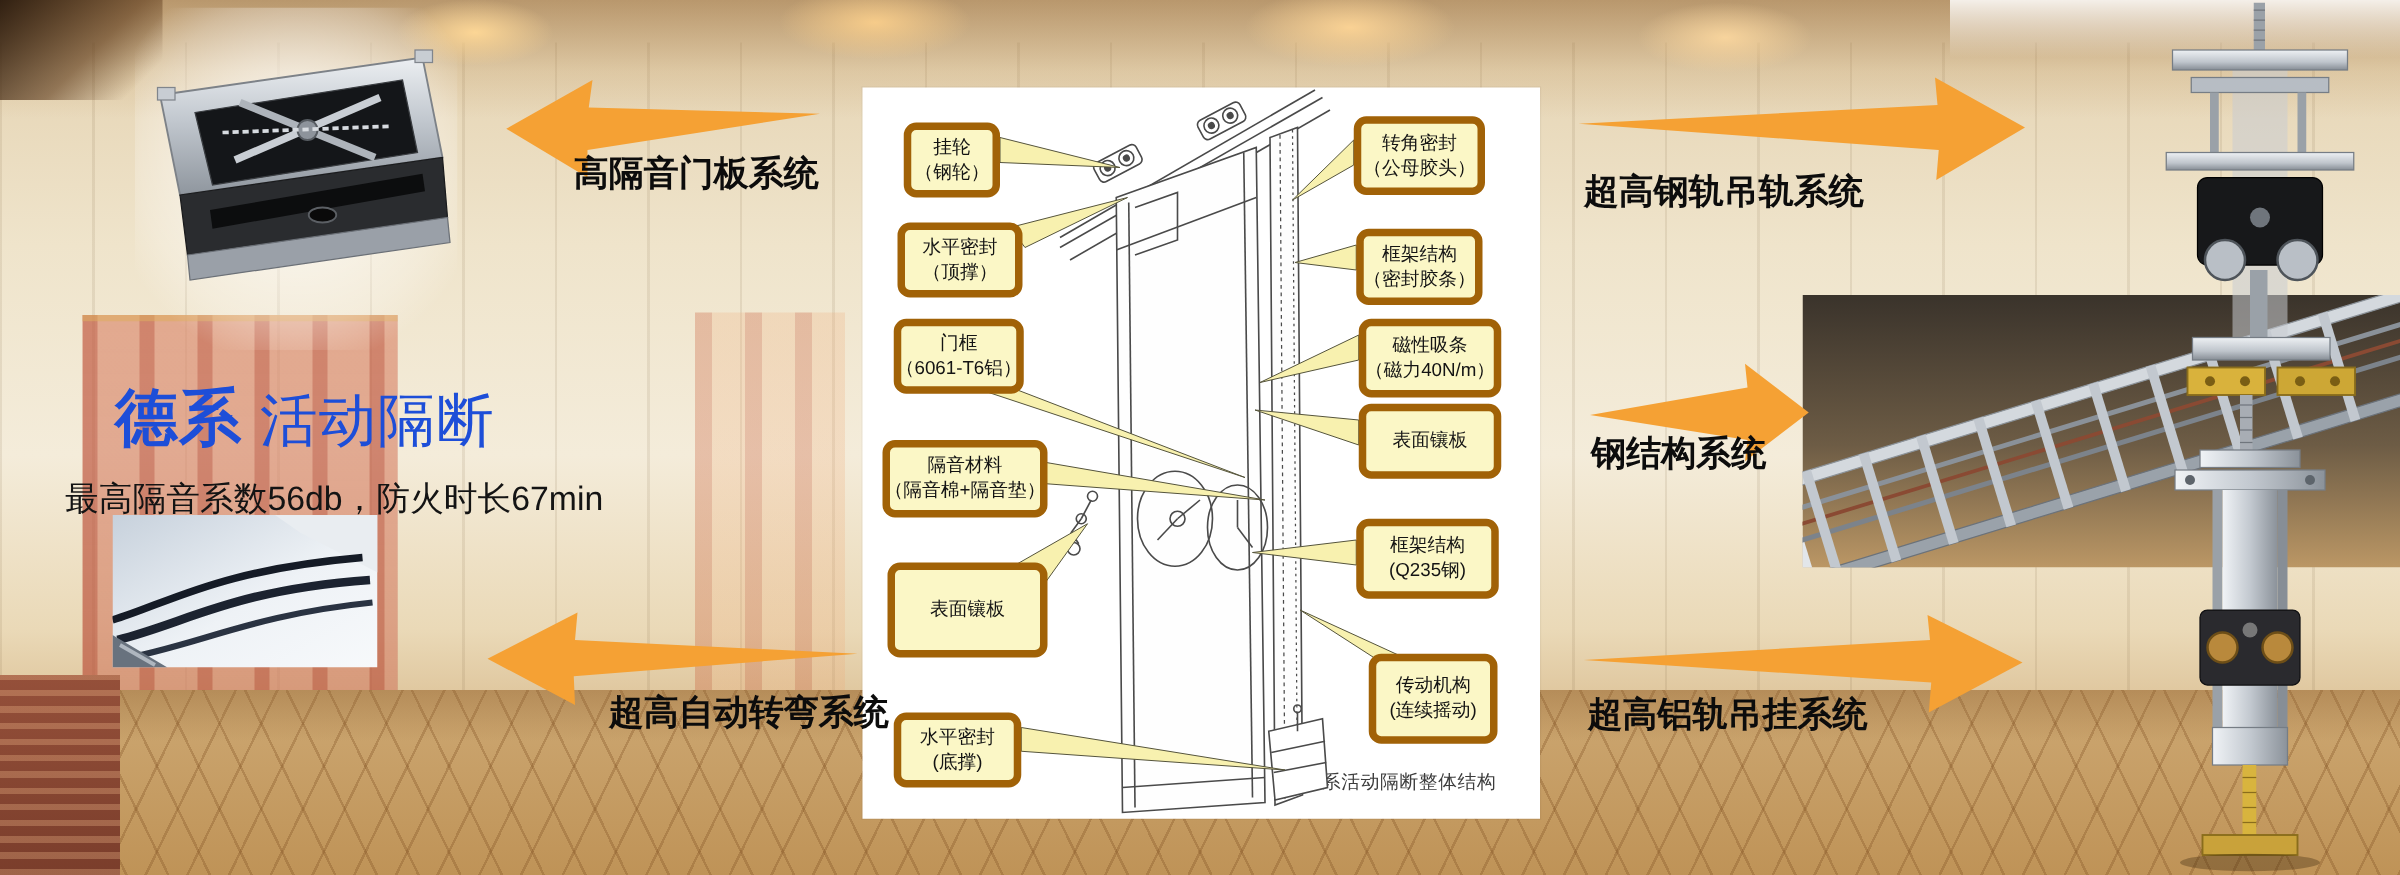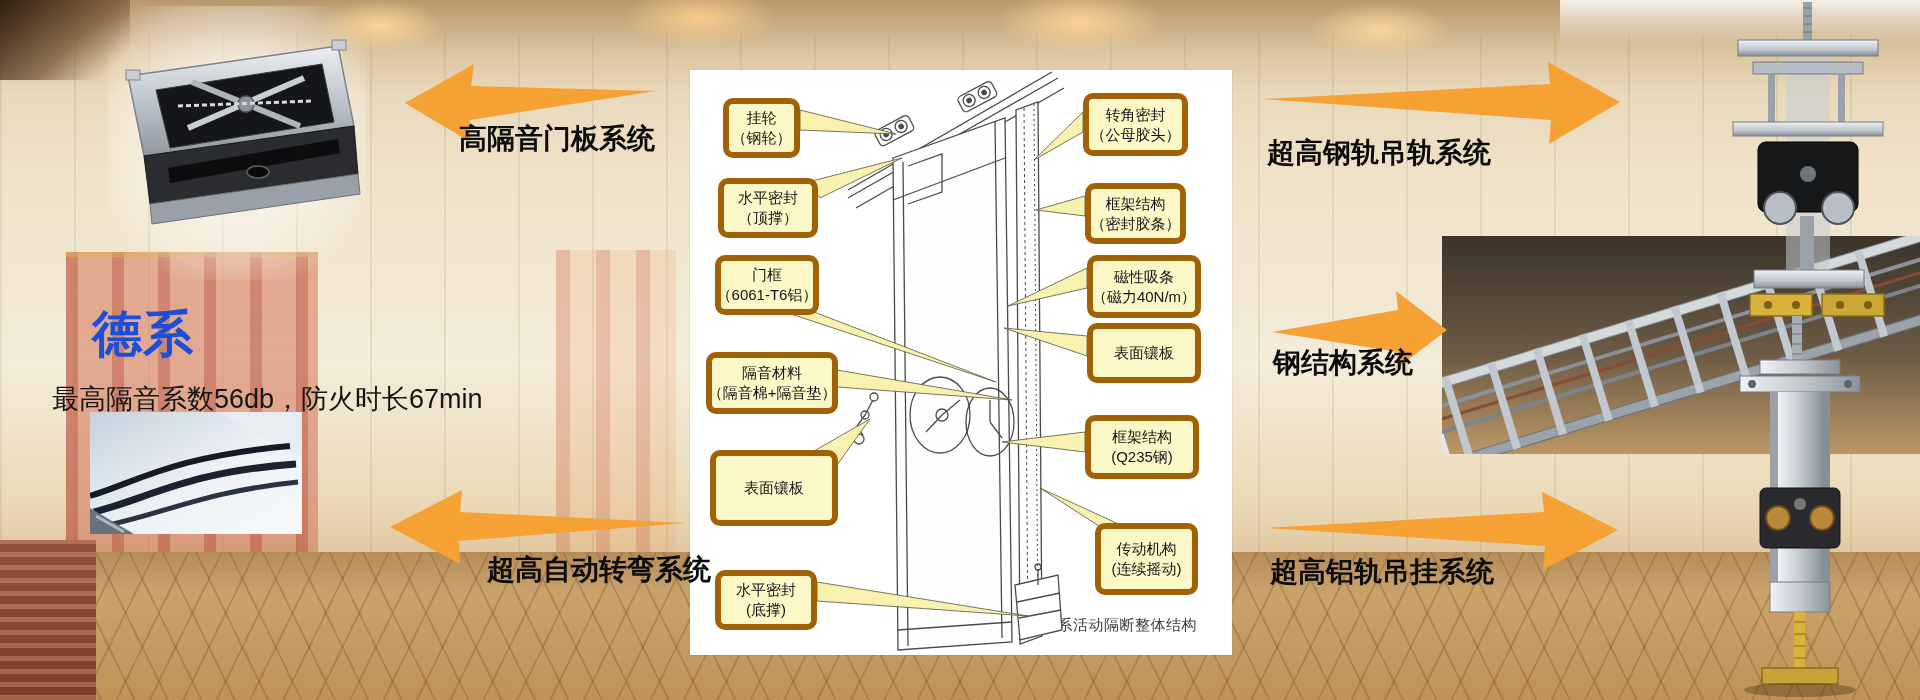--- a/index.html
+++ b/index.html
@@ -374,16 +374,17 @@
   </div>
 
   <div class="sys-label" style="left:459px;top:120px">高隔音门板系统</div>
   <div class="sys-label" style="left:487px;top:551px">超高自动转弯系统</div>
   <div class="sys-label" style="left:1267px;top:134px">超高钢轨吊轨系统</div>
   <div class="sys-label" style="left:1273px;top:344px">钢结构系统</div>
   <div class="sys-label" style="left:1270px;top:553px">超高铝轨吊挂系统</div>
 
   <div class="abs title-row">
     <span class="brand-bold">德系</span>
+    <span class="brand-rest">活动隔断</span>
   </div>
   <div class="abs subtitle">最高隔音系数56db，防火时长67min</div>
 
 </div>
 
 </body></html>

